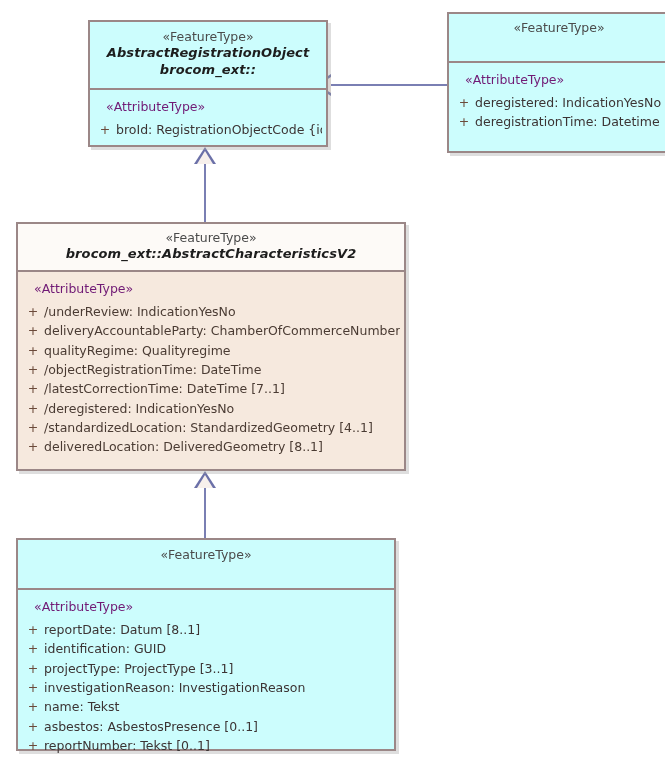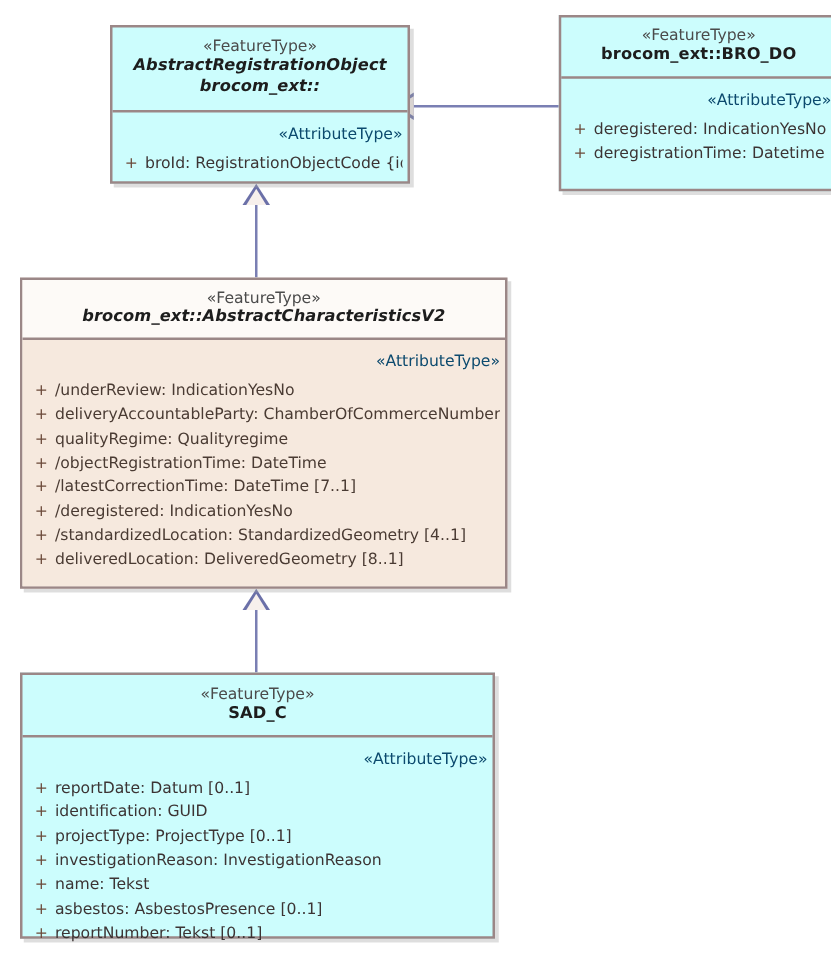--- a/index.html
+++ b/index.html
@@ -47,24 +47,23 @@
   }
   .cls-name.abstract {
     font-style: italic;
   }
   .uml-body {
     box-sizing: border-box;
     padding: 7px 4px 8px 4px;
   }
   .attr-stereotype {
     font-size: 12.5px;
-    color: #0c4a6e;
+    color: #701a75;
     padding: 1px 0 3px 12px;
     line-height: 1.5;
-    text-align: right;
   }
   .attr-row {
     display: flex;
     align-items: baseline;
     font-size: 12.5px;
     line-height: 1.55;
     color: #3c3434;
     white-space: nowrap;
   }
   .attr-vis {
@@ -172,21 +171,20 @@
     <div class="attr-row">
       <span class="attr-vis">+</span>
       <span class="attr-text">broId: RegistrationObjectCode {id}</span>
     </div>
   </div>
 </div>
 
 <div class="uml-class" id="box-brodo">
   <div class="uml-header">
     <span class="stereotype">«FeatureType»</span>
-    <span class="cls-name">brocom_ext::BRO_DO</span>
   </div>
   <div class="uml-body">
     <div class="attr-stereotype">«AttributeType»</div>
     <div class="attr-row">
       <span class="attr-vis">+</span>
       <span class="attr-text">deregistered: IndicationYesNo</span>
     </div>
     <div class="attr-row">
       <span class="attr-vis">+</span>
       <span class="attr-text">deregistrationTime: Datetime</span>
@@ -232,35 +230,34 @@
     <div class="attr-row">
       <span class="attr-vis">+</span>
       <span class="attr-text">deliveredLocation: DeliveredGeometry [8..1]</span>
     </div>
   </div>
 </div>
 
 <div class="uml-class" id="box-sadc">
   <div class="uml-header">
     <span class="stereotype">«FeatureType»</span>
-    <span class="cls-name">SAD_C</span>
-  </div>
-  <div class="uml-body">
-    <div class="attr-stereotype">«AttributeType»</div>
-    <div class="attr-row">
-      <span class="attr-vis">+</span>
-      <span class="attr-text">reportDate: Datum [0..1]</span>
+  </div>
+  <div class="uml-body">
+    <div class="attr-stereotype">«AttributeType»</div>
+    <div class="attr-row">
+      <span class="attr-vis">+</span>
+      <span class="attr-text">reportDate: Datum [8..1]</span>
     </div>
     <div class="attr-row">
       <span class="attr-vis">+</span>
       <span class="attr-text">identification: GUID</span>
     </div>
     <div class="attr-row">
       <span class="attr-vis">+</span>
-      <span class="attr-text">projectType: ProjectType [0..1]</span>
+      <span class="attr-text">projectType: ProjectType [3..1]</span>
     </div>
     <div class="attr-row">
       <span class="attr-vis">+</span>
       <span class="attr-text">investigationReason: InvestigationReason</span>
     </div>
     <div class="attr-row">
       <span class="attr-vis">+</span>
       <span class="attr-text">name: Tekst</span>
     </div>
     <div class="attr-row">

